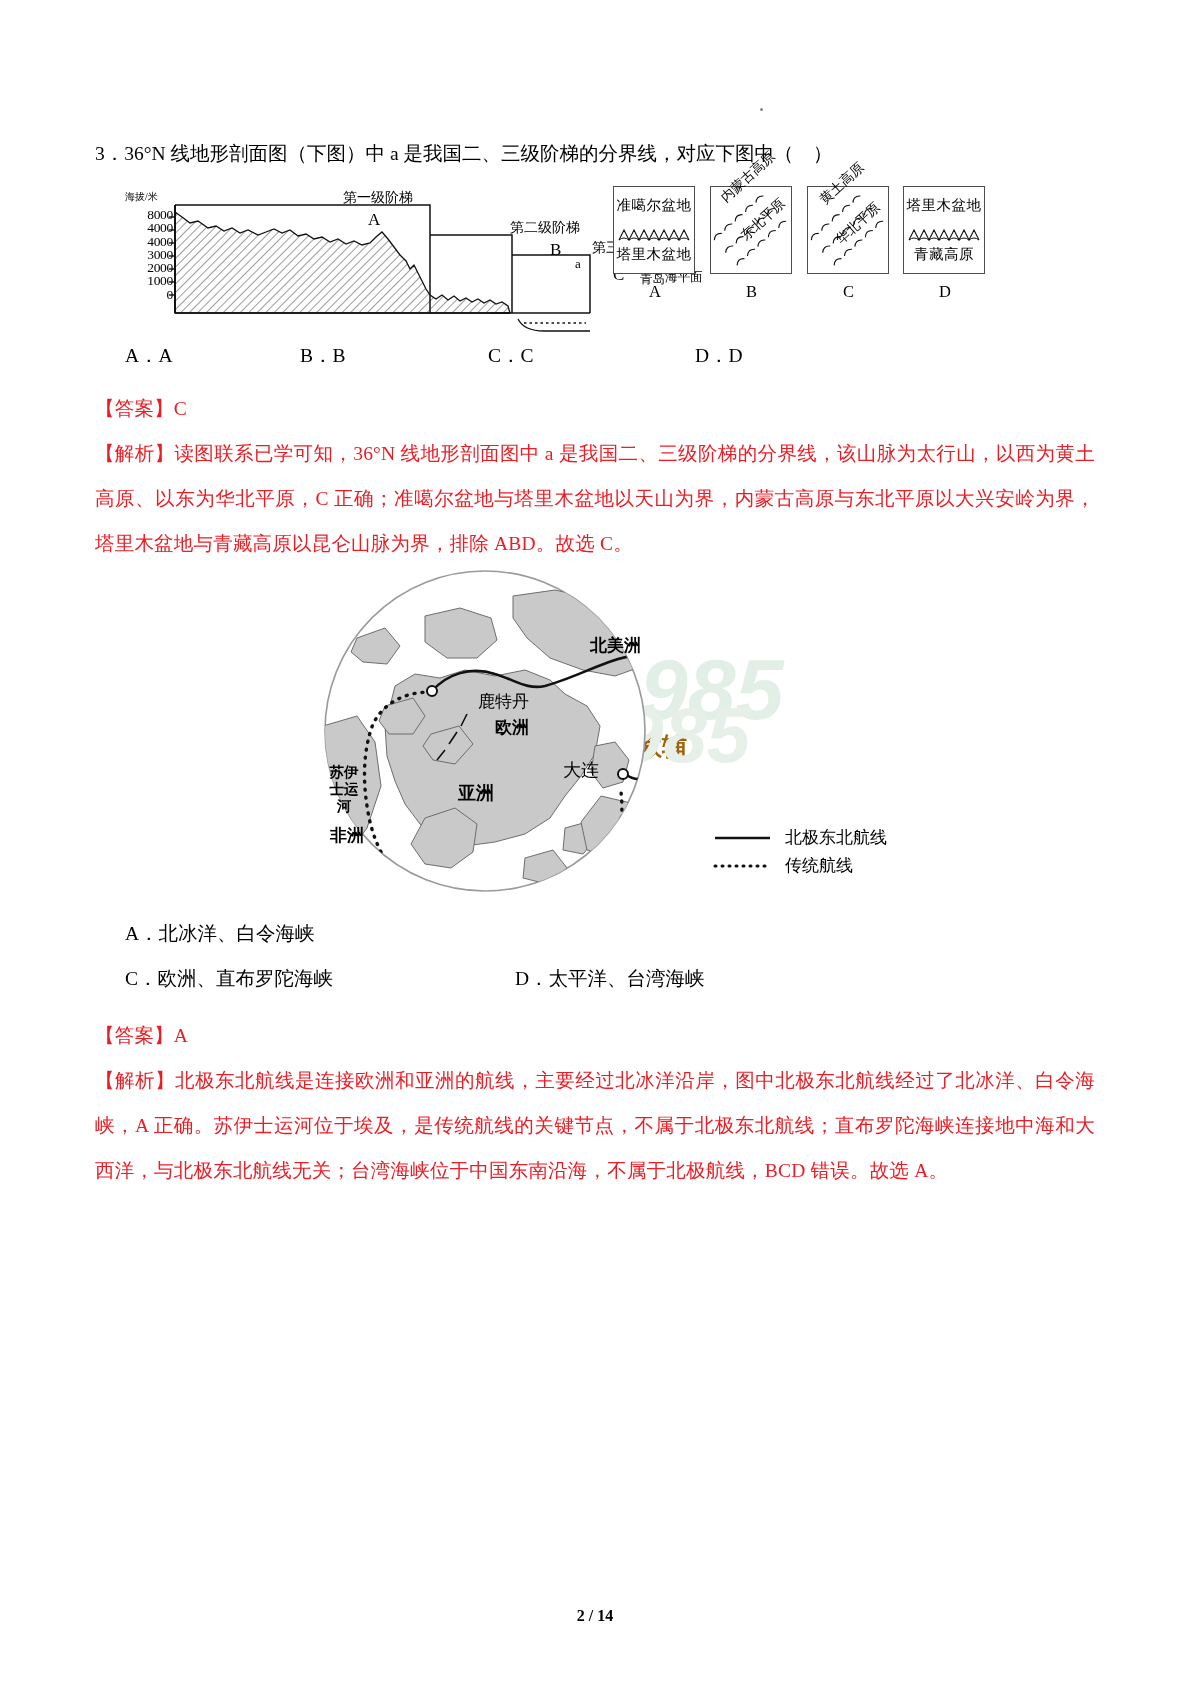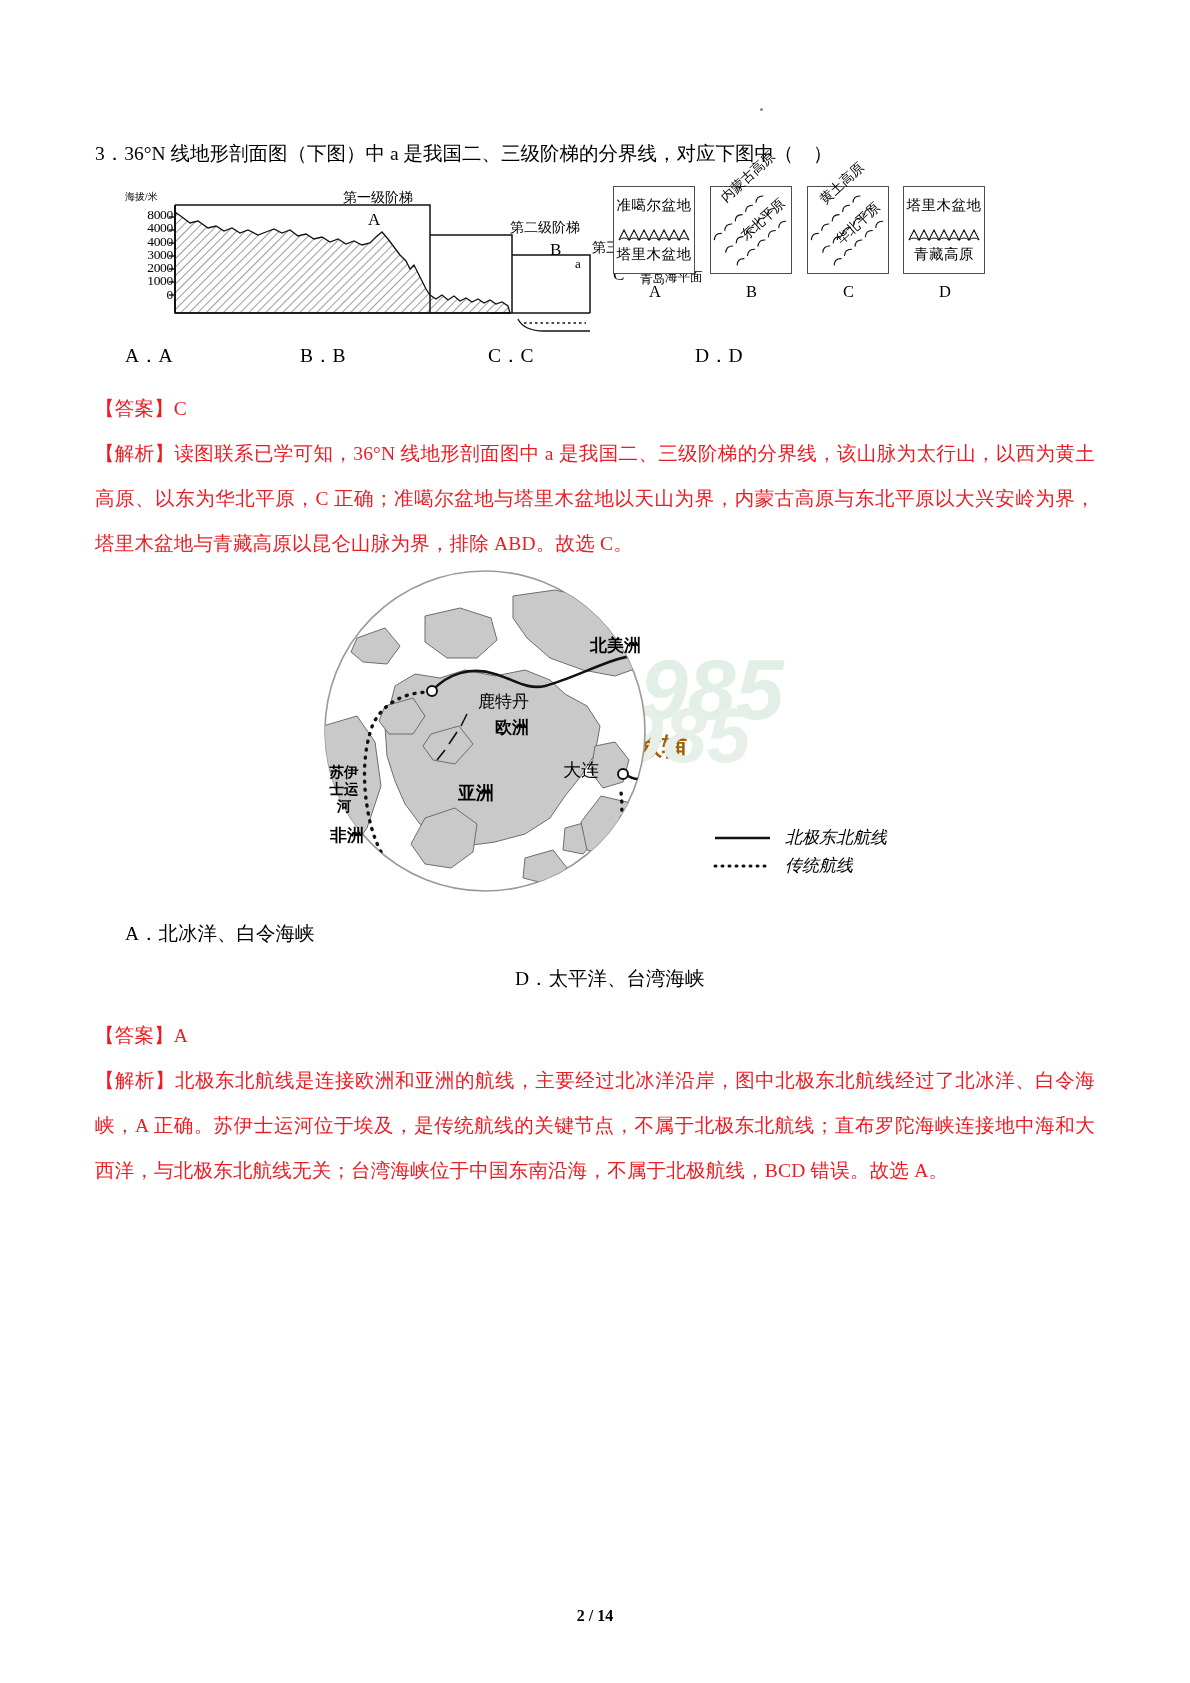--- a/index.html
+++ b/index.html
@@ -44,21 +44,21 @@
   .optletter{position:absolute;font-size:16.5px;}
 
   .mt-row{position:absolute;left:4px;right:4px;top:40px;height:14px;}
 
   
   .opts{position:relative;height:44px;font-size:19.5px;}
   .opts span{position:absolute;top:0;}
 
   
   .fig-globe{position:relative;height:345px;}
-  .legend{position:absolute;font-size:17px;line-height:28px;font-style:italic;}
+  .legend{position:absolute;font-size:17px;line-height:28px;}
 
   
   .choices{position:relative;font-size:19.5px;line-height:45px;}
   .choices .c{position:absolute;}
 
   .footer{
     position:absolute;left:0;right:0;bottom:58px;text-align:center;
     font-size:16px;font-weight:bold;color:#000;
   }
 
@@ -283,20 +283,21 @@
       <div style="position:absolute;left:363px;top:215px;font-size:18px;font-weight:bold;">亚洲</div>
       <div style="position:absolute;left:468px;top:192px;font-size:18px;">大连</div>
 
       
       <div class="legend" style="left:690px;top:258px;">北极东北航线</div>
       <div class="legend" style="left:690px;top:286px;">传统航线</div>
     </div>
 
     <div class="choices" style="height:96px;">
       <span class="c" style="left:30px;top:0;">A．北冰洋、白令海峡</span>
+      <span class="c" style="left:30px;top:45px;">C．欧洲、直布罗陀海峡</span>
       <span class="c" style="left:420px;top:45px;">D．太平洋、台湾海峡</span>
     </div>
 
     <div class="para red" style="margin-top:6px;">
       <span>【答案】</span><span>A</span>
     </div>
 
     <div class="para red">
       <span>【解析】</span><span>北极东北航线是连接欧洲和亚洲的航线，主要经过北冰洋沿岸，图中北极东北航线经过了北冰洋、白令海峡，A 正确。苏伊士运河位于埃及，是传统航线的关键节点，不属于北极东北航线；直布罗陀海峡连接地中海和大西洋，与北极东北航线无关；台湾海峡位于中国东南沿海，不属于北极航线，BCD 错误。故选 A。</span>
     </div>

